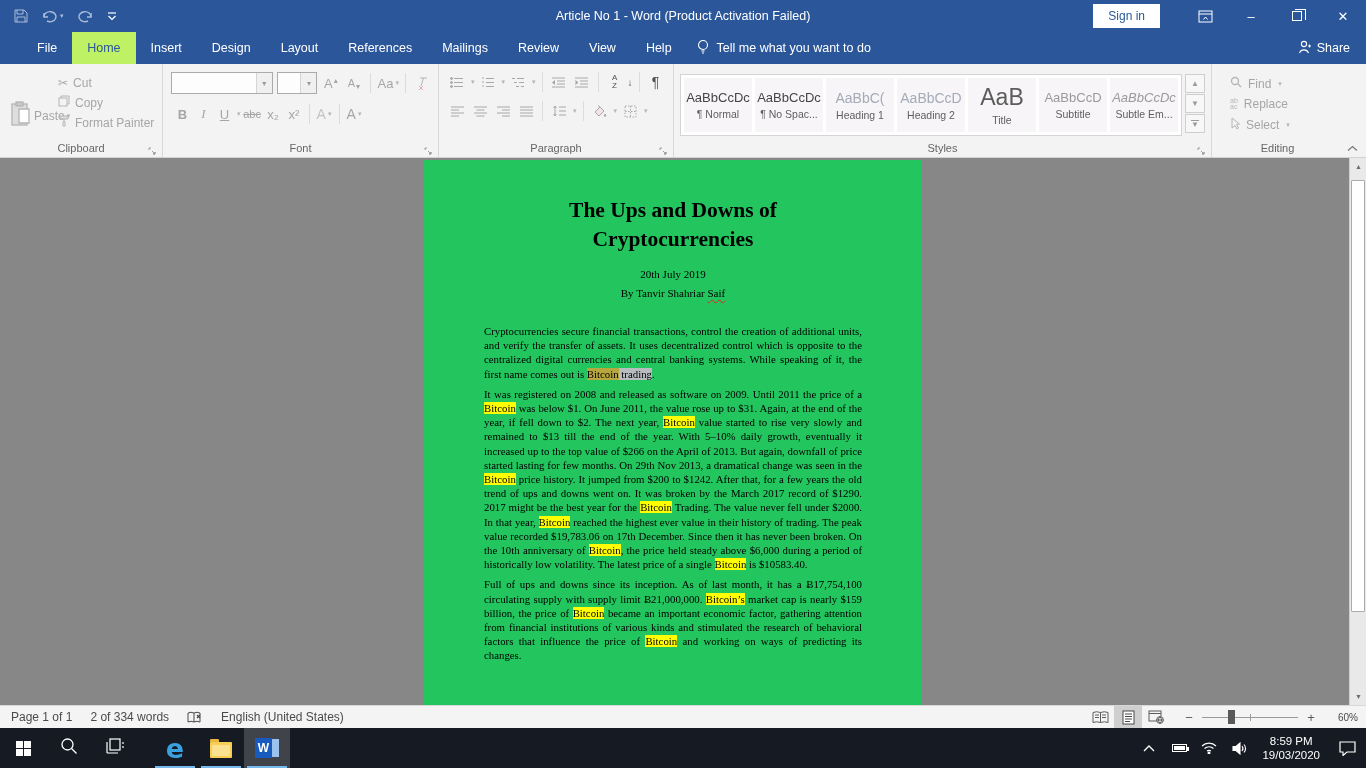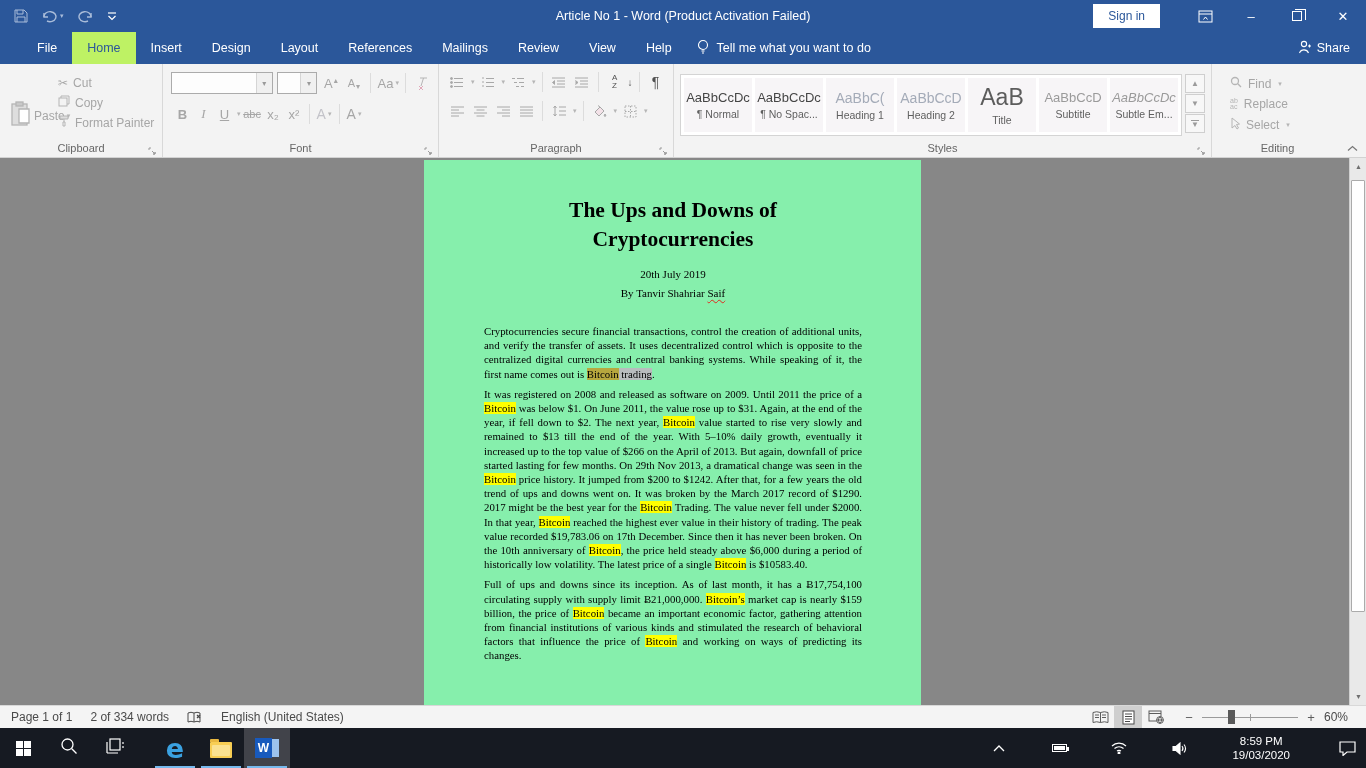--- a/index.html
+++ b/index.html
@@ -72,21 +72,21 @@
   .sc6 .sample{color:#9a9a9a;font-style:italic;}
   .gal-arrows{display:flex;flex-direction:column;gap:1px;}
   .ga{width:20px;height:19px;border:1px solid #cfcfcf;background:#f7f7f7;color:#9b9b9b;font-size:8px;display:flex;align-items:center;justify-content:center;flex-direction:column;line-height:5px;}
 
   .edit-stack{display:flex;flex-direction:column;gap:6px;padding:6px 0 0 18px;color:var(--dimtxt);font-size:12px;}
   .edit-item{display:flex;align-items:center;gap:6px;}
   .collapse{position:absolute;right:8px;bottom:3px;color:#777;font-size:10px;}
 
   
   .docarea{height:547px;background:var(--canvas);position:relative;overflow:hidden;}
-  .page{position:absolute;left:424px;top:2px;width:497px;height:560px;background:#86efac;padding:36px 59px 0 60px;}
+  .page{position:absolute;left:424px;top:2px;width:497px;height:560px;background:#22c55e;padding:36px 59px 0 60px;}
   .doc-title{font-family:"Liberation Serif",serif;font-weight:bold;font-size:21.5px;text-align:center;line-height:29px;color:#000;}
   .doc-date{font-family:"Liberation Serif",serif;font-size:11px;text-align:center;margin-top:14px;color:#000;}
   .doc-by{font-family:"Liberation Serif",serif;font-size:11px;text-align:center;margin-top:7px;color:#000;}
   .sp-err{text-decoration:underline wavy #e0281e 1px;text-underline-offset:2px;}
   .body-copy{margin-top:25px;}
   .body-copy p{font-family:"Liberation Serif",serif;font-size:10.8px;line-height:14.2px;text-align:justify;color:#000;margin-bottom:6px;}
   .hl-y{background:var(--hl);}
   .hl-ys{background:#b7a73e;}
   .hl-gs{background:#b9bcbe;}
 
@@ -100,36 +100,36 @@
   .sb-item{padding:0 9px;display:flex;align-items:center;gap:4px;cursor:pointer;white-space:nowrap;}
   .sb-right{margin-left:auto;display:flex;align-items:center;}
   .viewbtn{width:28px;height:22px;display:flex;align-items:center;justify-content:center;color:#5d5d5d;}
   .viewbtn.active{background:#cfcfcf;}
   .zoomer{display:flex;align-items:center;gap:8px;margin:0 8px 0 14px;}
   .zsign{color:#5d5d5d;font-size:13px;width:10px;text-align:center;}
   .ztrack{position:relative;width:96px;height:14px;}
   .ztrack::before{content:"";position:absolute;left:0;right:0;top:7px;height:1px;background:#9a9a9a;}
   .ztrack::after{content:"";position:absolute;left:48px;top:4px;width:1px;height:7px;background:#9a9a9a;}
   .zthumb{position:absolute;left:26px;top:0;width:7px;height:14px;background:#5a5a5a;}
-  .zpct{font-size:12px;color:#4a4a4a;width:34px;margin-right:6px;}
+  .zpct{font-size:10px;color:#4a4a4a;width:34px;text-align:right;margin-right:6px;}
 
   
   .taskbar{height:40px;background:var(--taskbar);display:flex;align-items:stretch;color:#fff;}
   .tk{width:46px;display:flex;align-items:center;justify-content:center;position:relative;}
   .tk.running::after{content:"";position:absolute;bottom:0;left:3px;right:3px;height:2px;background:var(--run);}
   .tk.activeapp{background:#41434a;}
   .winlogo{width:15px;height:15px;background-image:linear-gradient(to right,transparent 7px,var(--taskbar) 7px,var(--taskbar) 8px,transparent 8px),linear-gradient(to bottom,transparent 7px,var(--taskbar) 7px,var(--taskbar) 8px,transparent 8px),linear-gradient(#fff,#fff);}
   .edge-e{font-size:27px;font-weight:bold;color:#3aa1e0;font-family:"DejaVu Sans",sans-serif;line-height:27px;}
   .folder{width:22px;height:16px;background:#f8ce54;border-radius:1px;position:relative;margin-top:3px;}
   .folder::before{content:"";position:absolute;top:-3px;left:0;width:9px;height:3px;background:#e9b840;border-radius:1px 1px 0 0;}
   .folder::after{content:"";position:absolute;left:2px;top:3px;right:2px;bottom:2px;background:#fbe291;border-radius:1px;}
   .wordlogo{position:relative;width:24px;height:20px;}
   .wordlogo .pagebg{position:absolute;right:0;top:1px;width:12px;height:18px;background:#9cc3ee;}
   .wordlogo .wbox{position:absolute;left:0;top:0;width:17px;height:20px;background:#185abd;color:#fff;font-weight:bold;font-size:12px;display:flex;align-items:center;justify-content:center;}
-  .tray{margin-left:auto;display:flex;align-items:center;gap:30px;}
+  .tray{margin-left:auto;display:flex;align-items:center;}
   .tray-ic{width:30px;display:flex;align-items:center;justify-content:center;height:100%;}
   .clock{display:flex;flex-direction:column;align-items:center;justify-content:center;font-size:11.5px;line-height:14px;padding:0 8px;}
   .battery{width:15px;height:8px;border:1px solid #fff;position:relative;background:#fff;box-shadow:inset 0 0 0 1px var(--taskbar);}
   .battery::after{content:"";position:absolute;right:-3px;top:2px;width:2px;height:4px;background:#fff;}
 </style>
 </head>
 <body>
 
 <div class="titlebar">
   <div class="qat">

